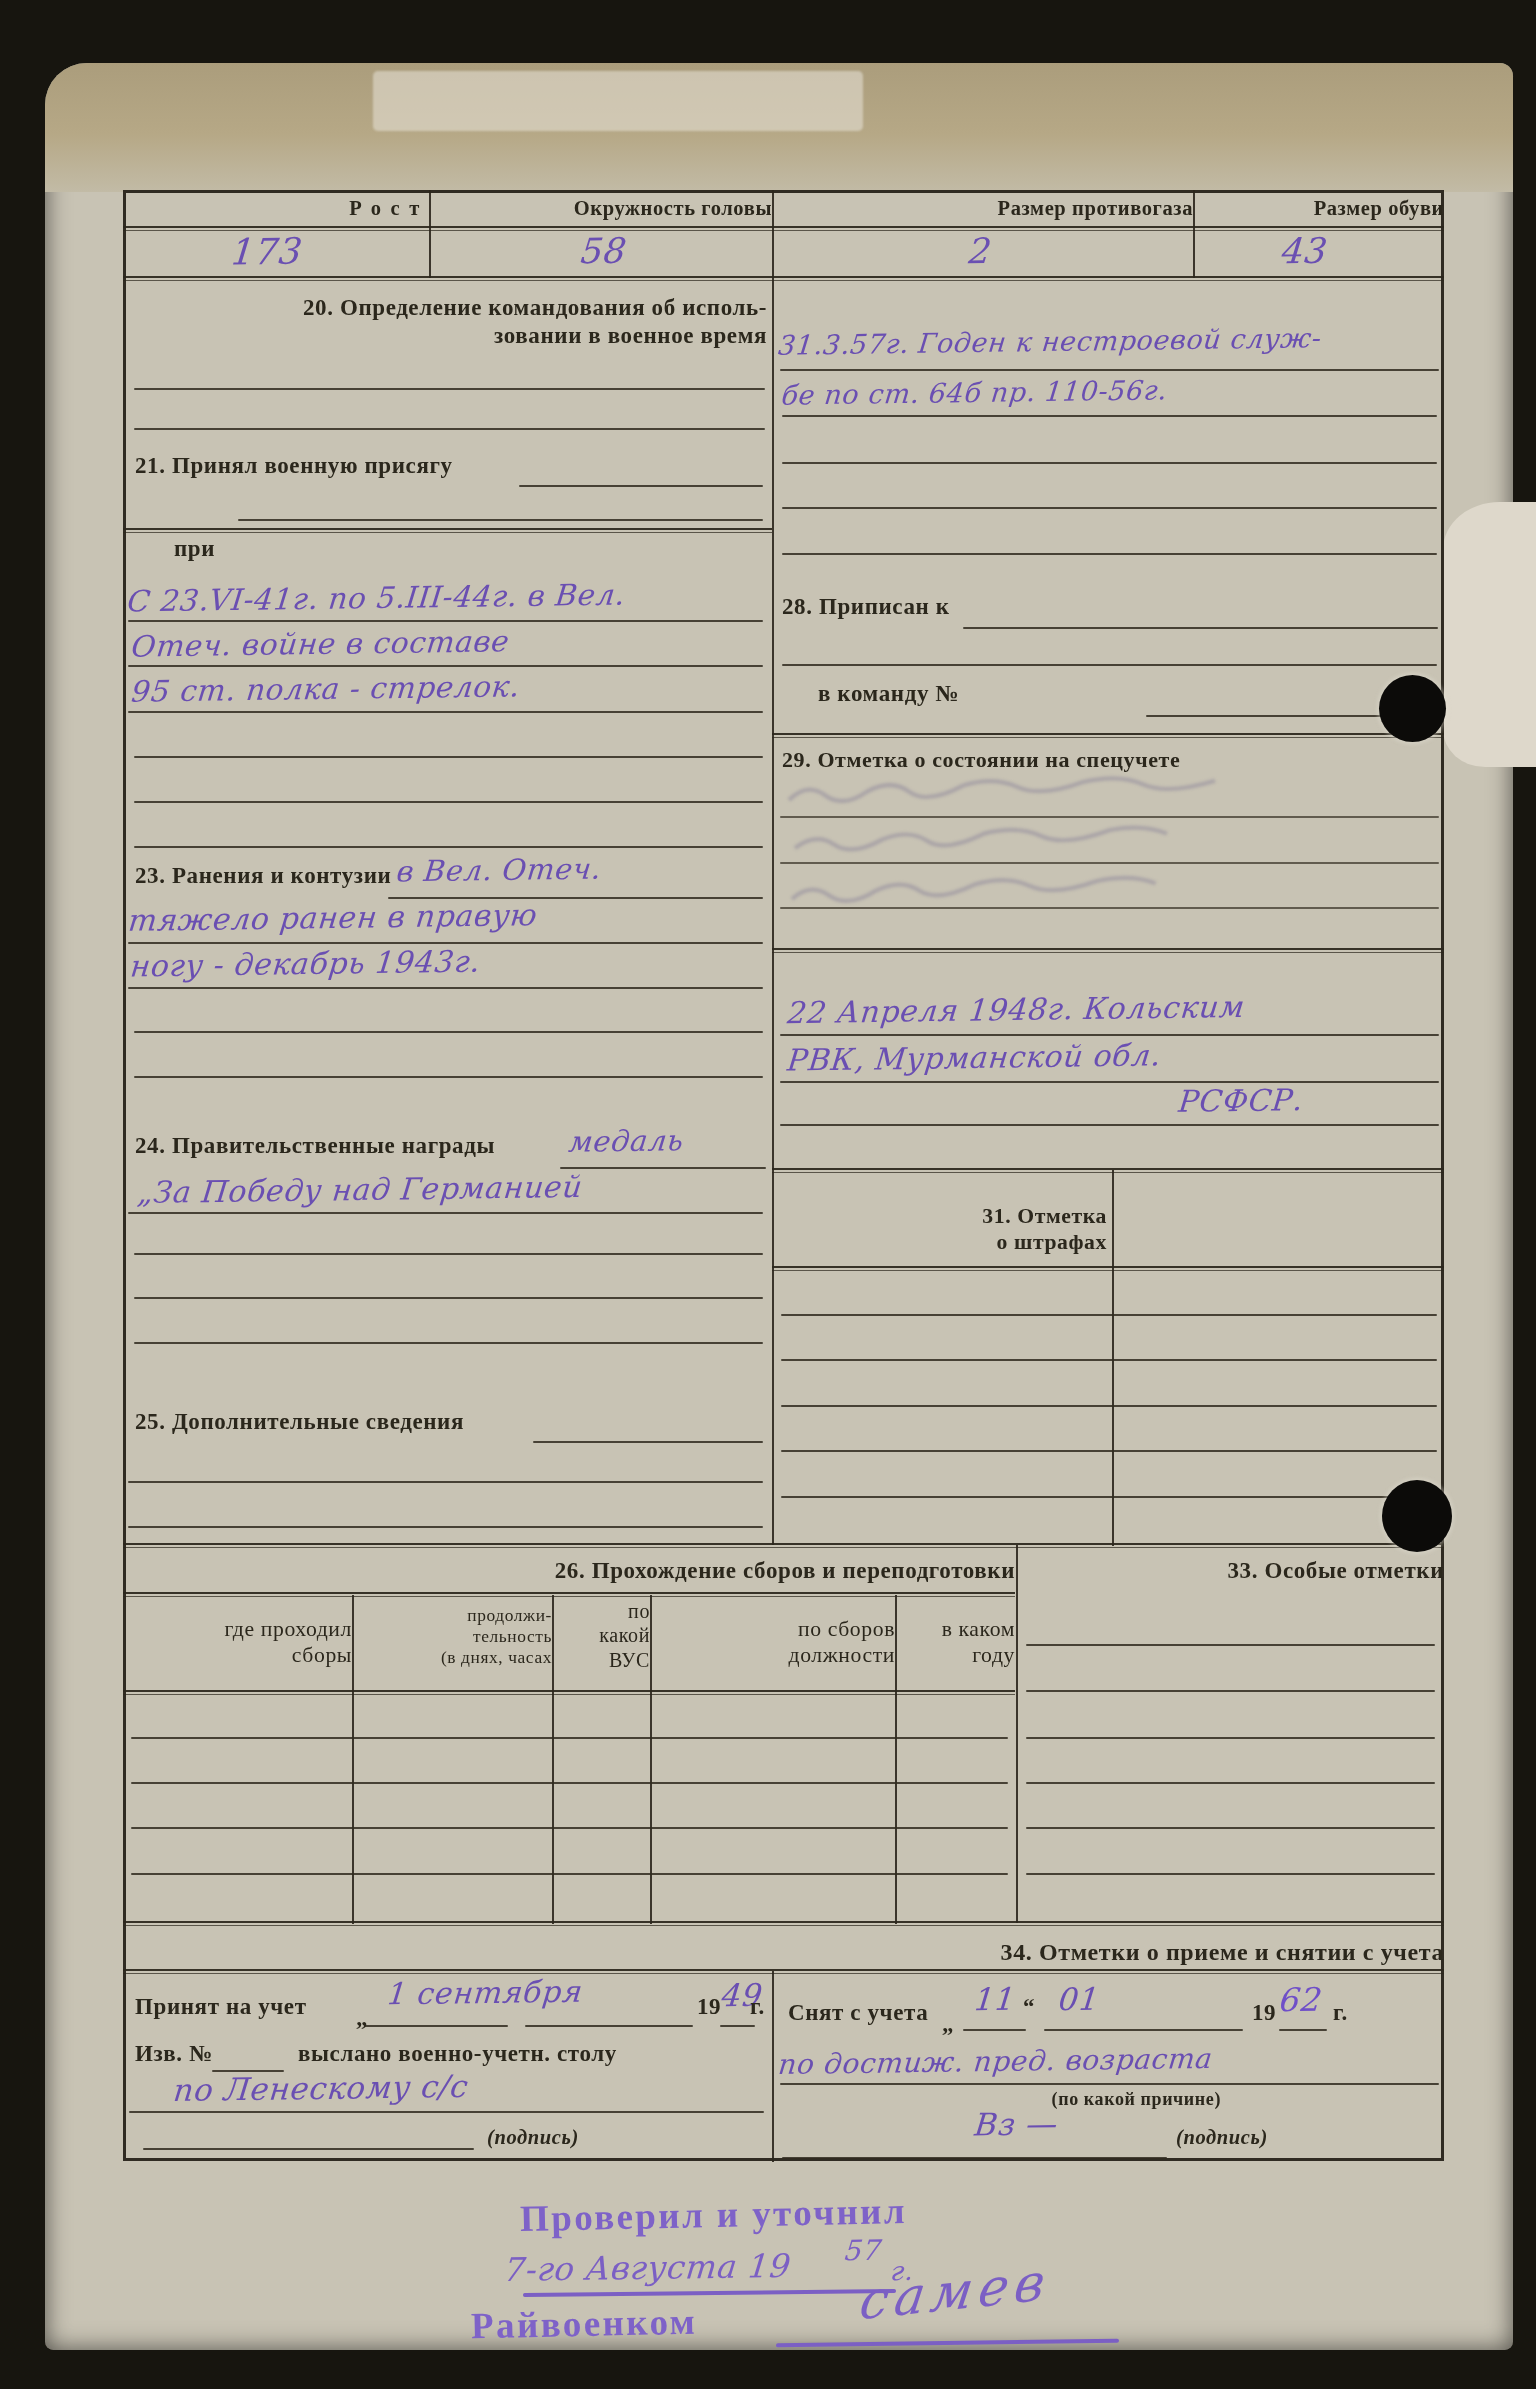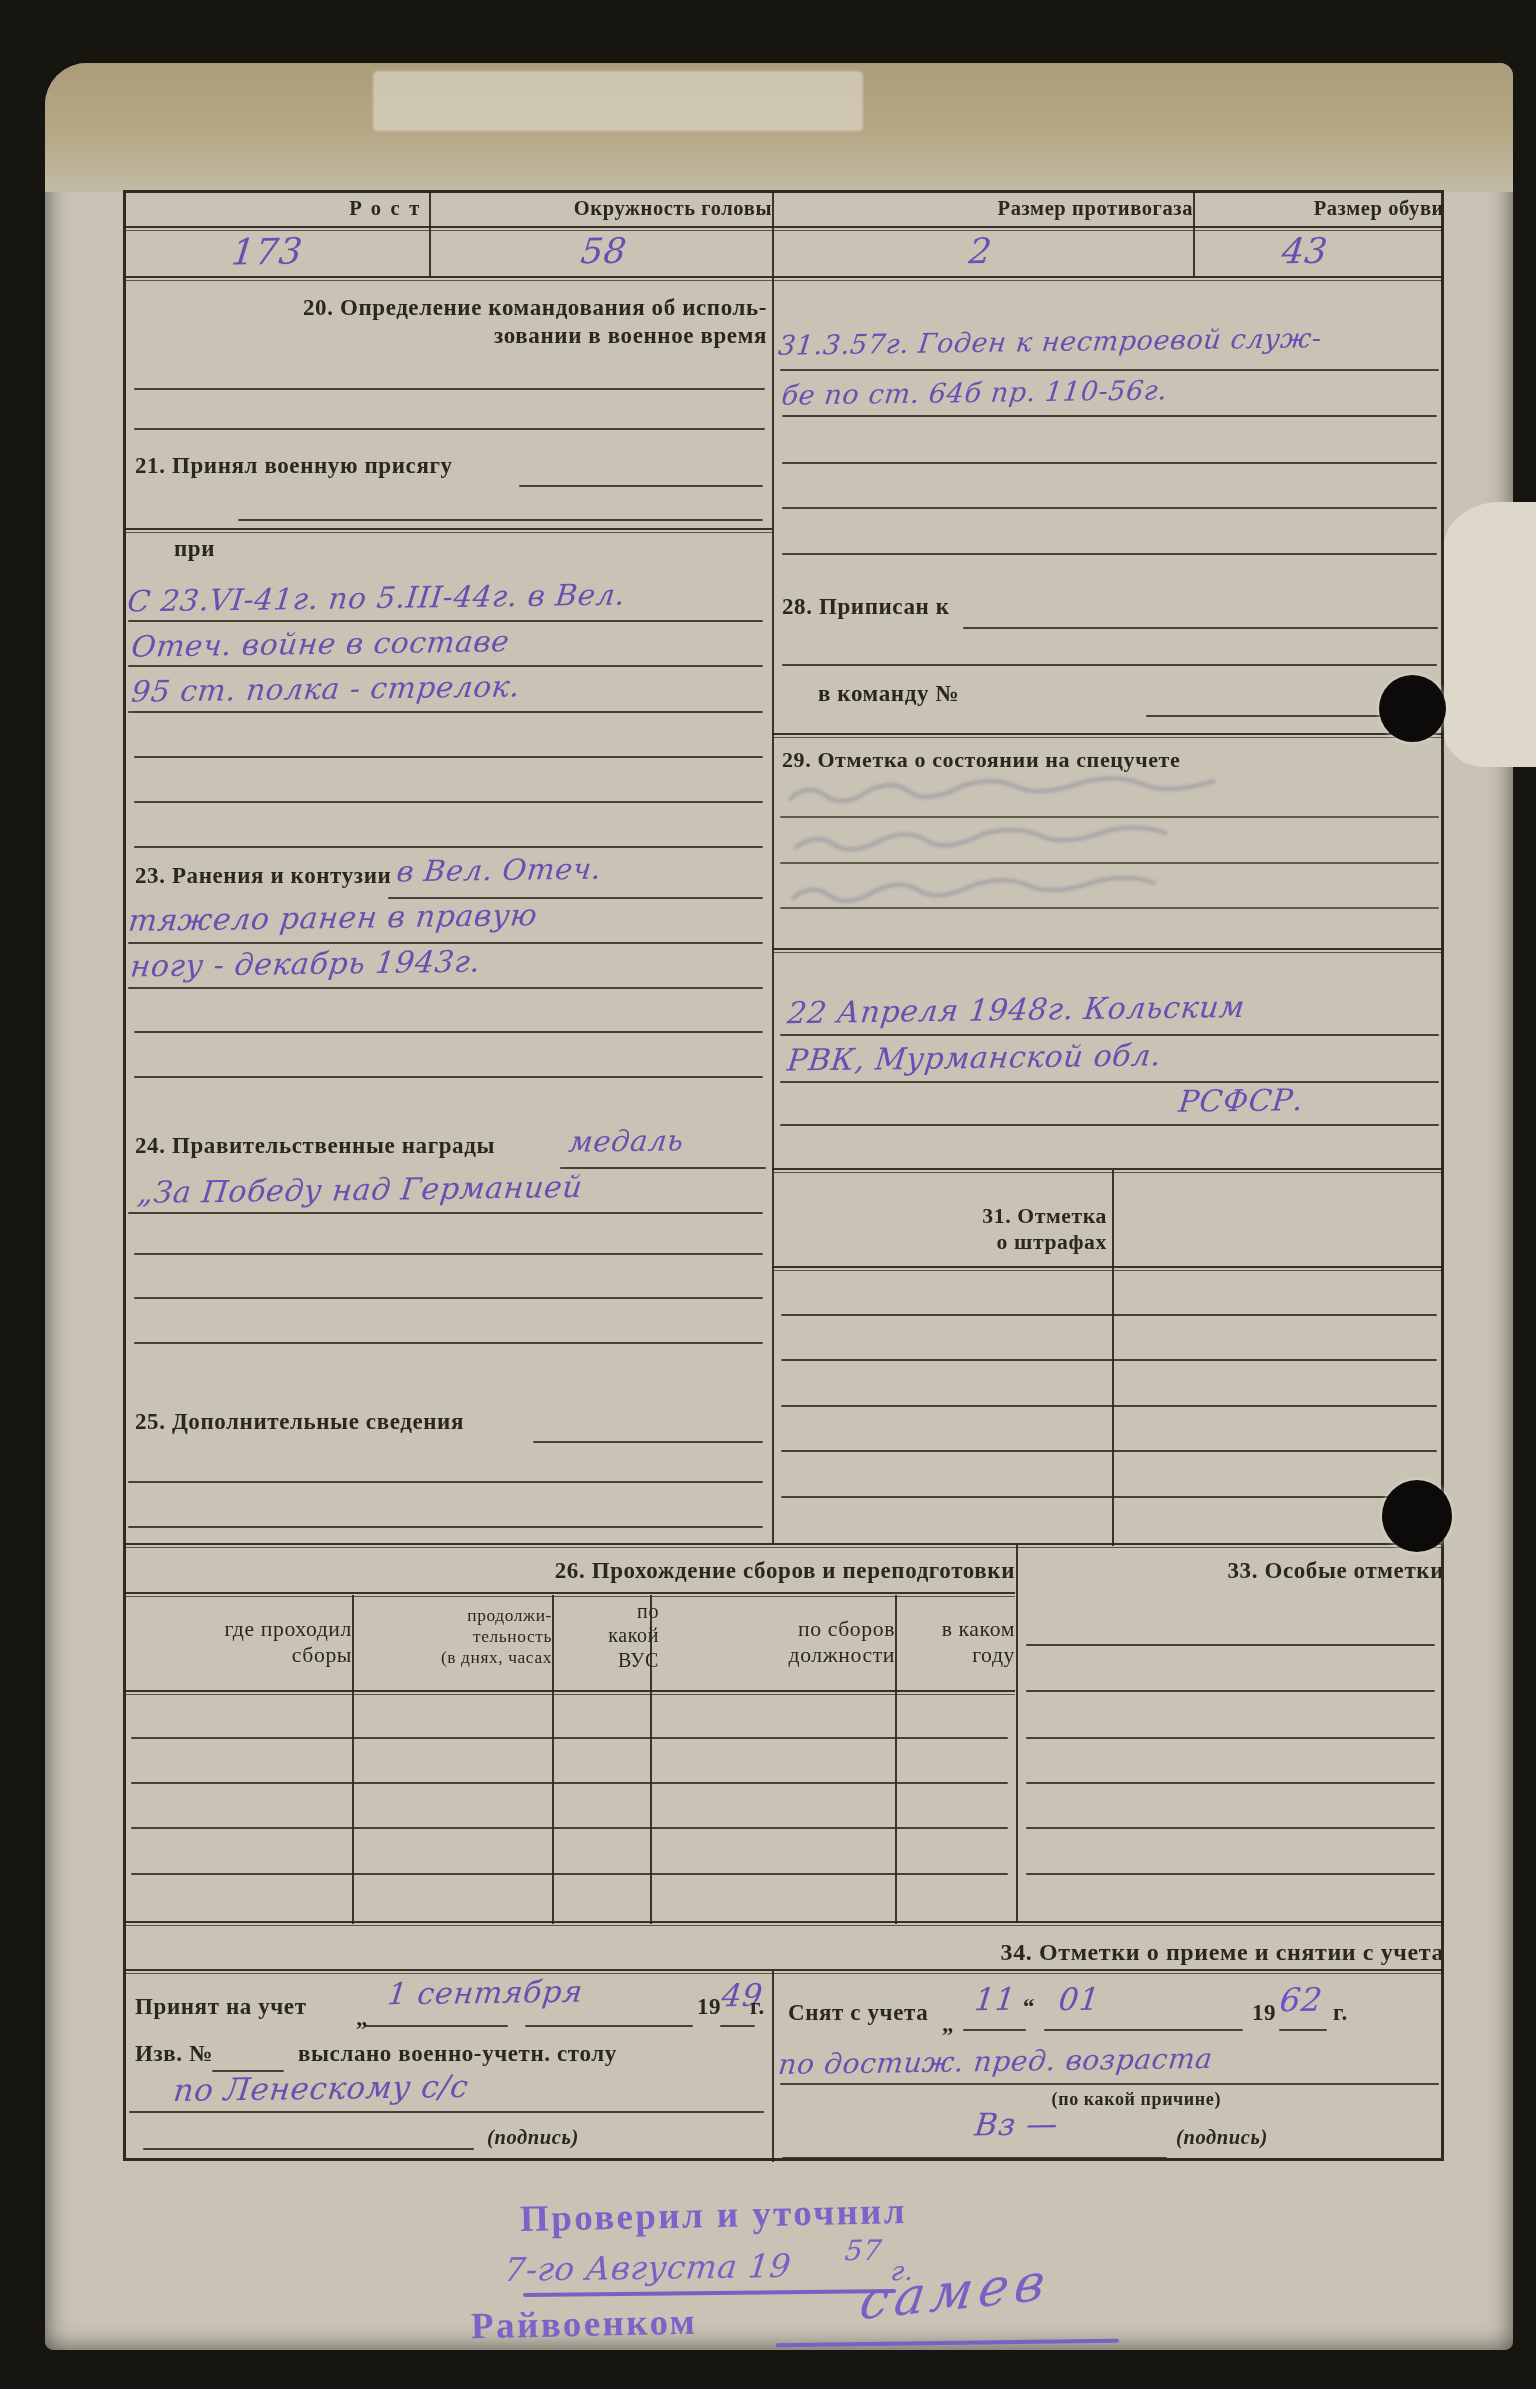--- a/index.html
+++ b/index.html
@@ -160,21 +160,21 @@
   <div class="d" style="left:123px;top:1592px;width:892px;"></div>
   <div class="v" style="left:352px;top:1595px;height:329px;"></div>
   <div class="v" style="left:552px;top:1595px;height:329px;"></div>
   <div class="v" style="left:650px;top:1595px;height:329px;"></div>
   <div class="v" style="left:895px;top:1595px;height:329px;"></div>
   <div class="p c pre" style="left:123px;top:1616px;width:229px;font-size:21.7px;font-weight:normal;">где проходил
 сборы</div>
   <div class="p c pre" style="left:352px;top:1605px;width:200px;font-size:17.4px;font-weight:normal;">продолжи-
 тельность
 (в днях, часах</div>
-  <div class="p c pre" style="left:552px;top:1599px;width:98px;font-size:20px;font-weight:normal;padding-left:9px;">по
+  <div class="p c pre" style="left:552px;top:1599px;width:98px;font-size:20px;font-weight:normal;">по
 какой
 ВУС</div>
   <div class="p c pre" style="left:650px;top:1616px;width:245px;font-size:21.7px;font-weight:normal;">по сборов
 должности</div>
   <div class="p c pre" style="left:895px;top:1616px;width:120px;font-size:21.7px;font-weight:normal;">в каком
 году</div>
   <div class="d" style="left:123px;top:1690px;width:892px;"></div>
   <div class="r" style="left:131px;top:1737px;width:877px;"></div>
   <div class="r" style="left:131px;top:1782px;width:877px;"></div>
   <div class="r" style="left:131px;top:1827px;width:877px;"></div>

